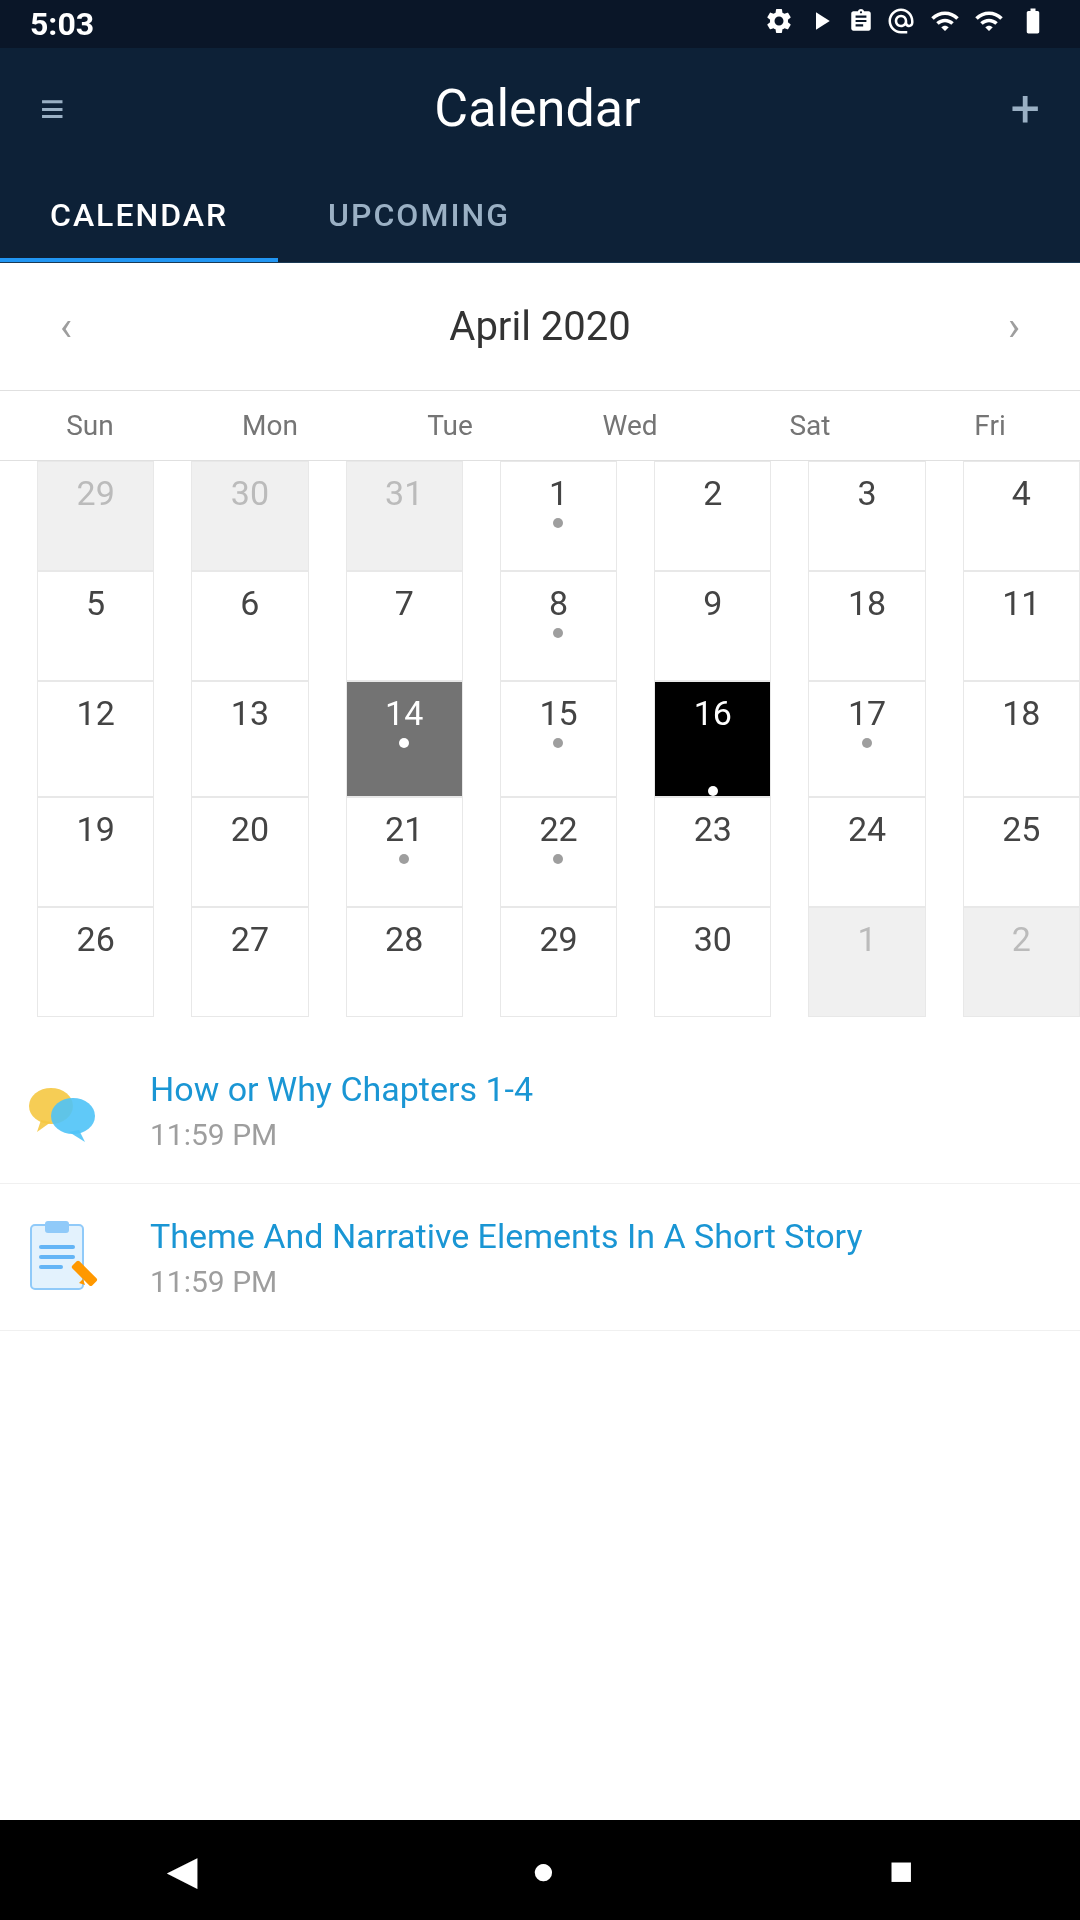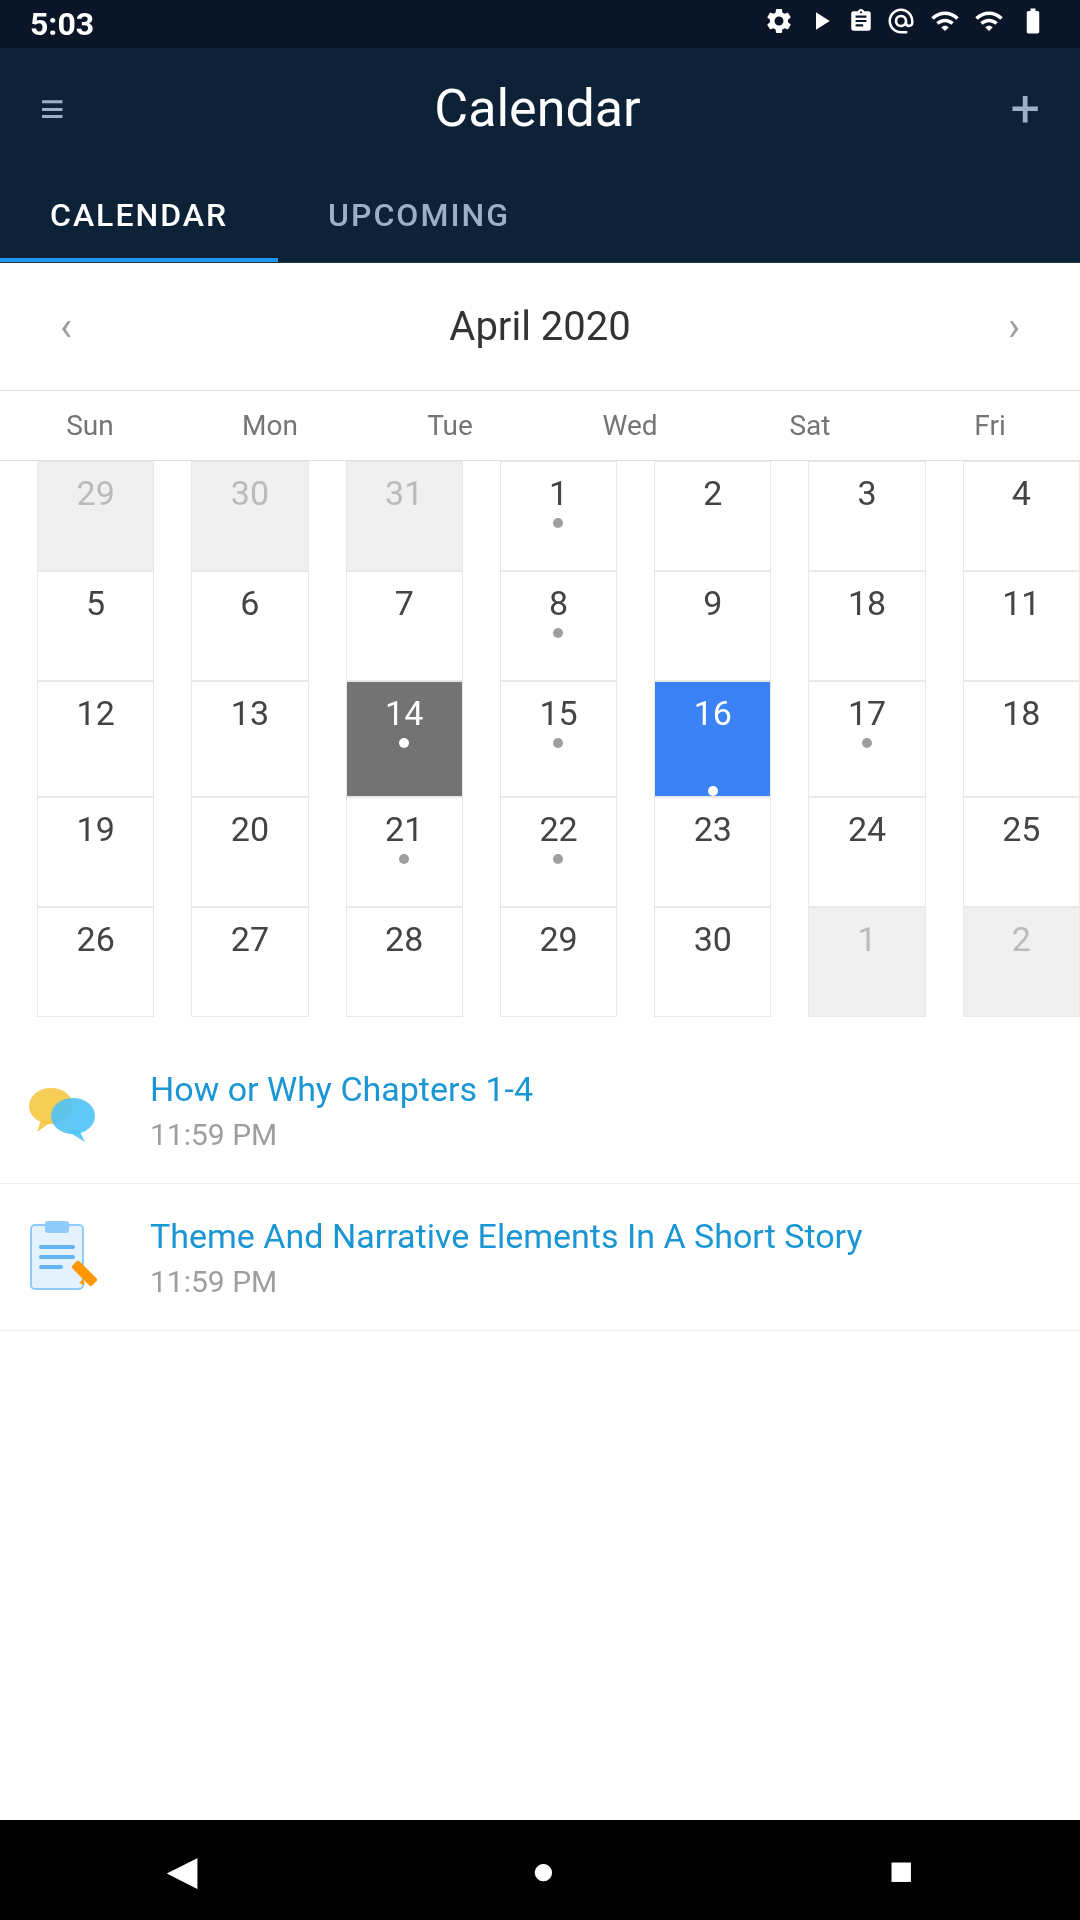--- a/index.html
+++ b/index.html
@@ -147,21 +147,21 @@
       background: #fff;
       margin-left: 37px;
     }
     .cal-day.outside-month {
       background: #f0f0f0;
     }
     .cal-day.today {
       background: #737373;
     }
     .cal-day.selected {
-      background: #3b82f6;
+      background: #000000;
       gap: 48px;
     }
     .cal-day-number {
       font-size: 34px;
       color: #444;
       font-weight: 400;
       line-height: 1;
     }
     .cal-day.outside-month .cal-day-number {
       color: #bbb;

